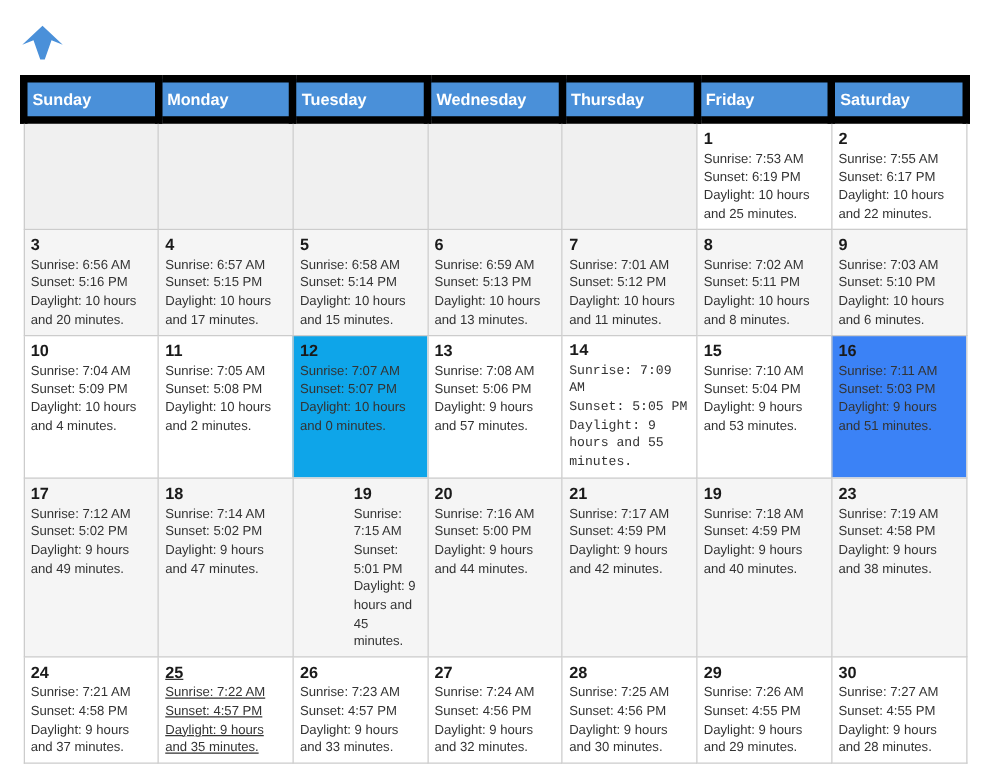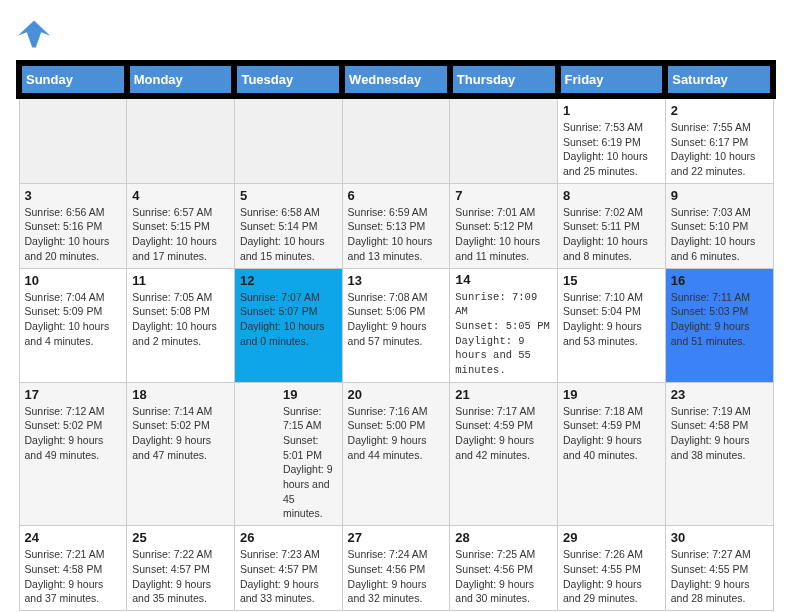--- a/index.html
+++ b/index.html
@@ -224,21 +224,21 @@
         <td style="background: rgb(245, 245, 245);">
           <span class="day-number">23</span>
           <div class="day-info">Sunrise: 7:19 AM<br>Sunset: 4:58 PM<br>Daylight: 9 hours and 38 minutes.</div>
         </td>
       </tr>
       <tr>
         <td style="background: rgb(255, 255, 255);">
           <span class="day-number">24</span>
           <div class="day-info">Sunrise: 7:21 AM<br>Sunset: 4:58 PM<br>Daylight: 9 hours and 37 minutes.</div>
         </td>
-        <td style="background: rgb(255, 255, 255);">
+        <td style="background: rgb(255, 255, 255); text-decoration: underline;">
           <span class="day-number">25</span>
           <div class="day-info">Sunrise: 7:22 AM<br>Sunset: 4:57 PM<br>Daylight: 9 hours and 35 minutes.</div>
         </td>
         <td style="background: rgb(255, 255, 255);">
           <span class="day-number">26</span>
           <div class="day-info">Sunrise: 7:23 AM<br>Sunset: 4:57 PM<br>Daylight: 9 hours and 33 minutes.</div>
         </td>
         <td style="background: rgb(255, 255, 255);">
           <span class="day-number">27</span>
           <div class="day-info">Sunrise: 7:24 AM<br>Sunset: 4:56 PM<br>Daylight: 9 hours and 32 minutes.</div>

